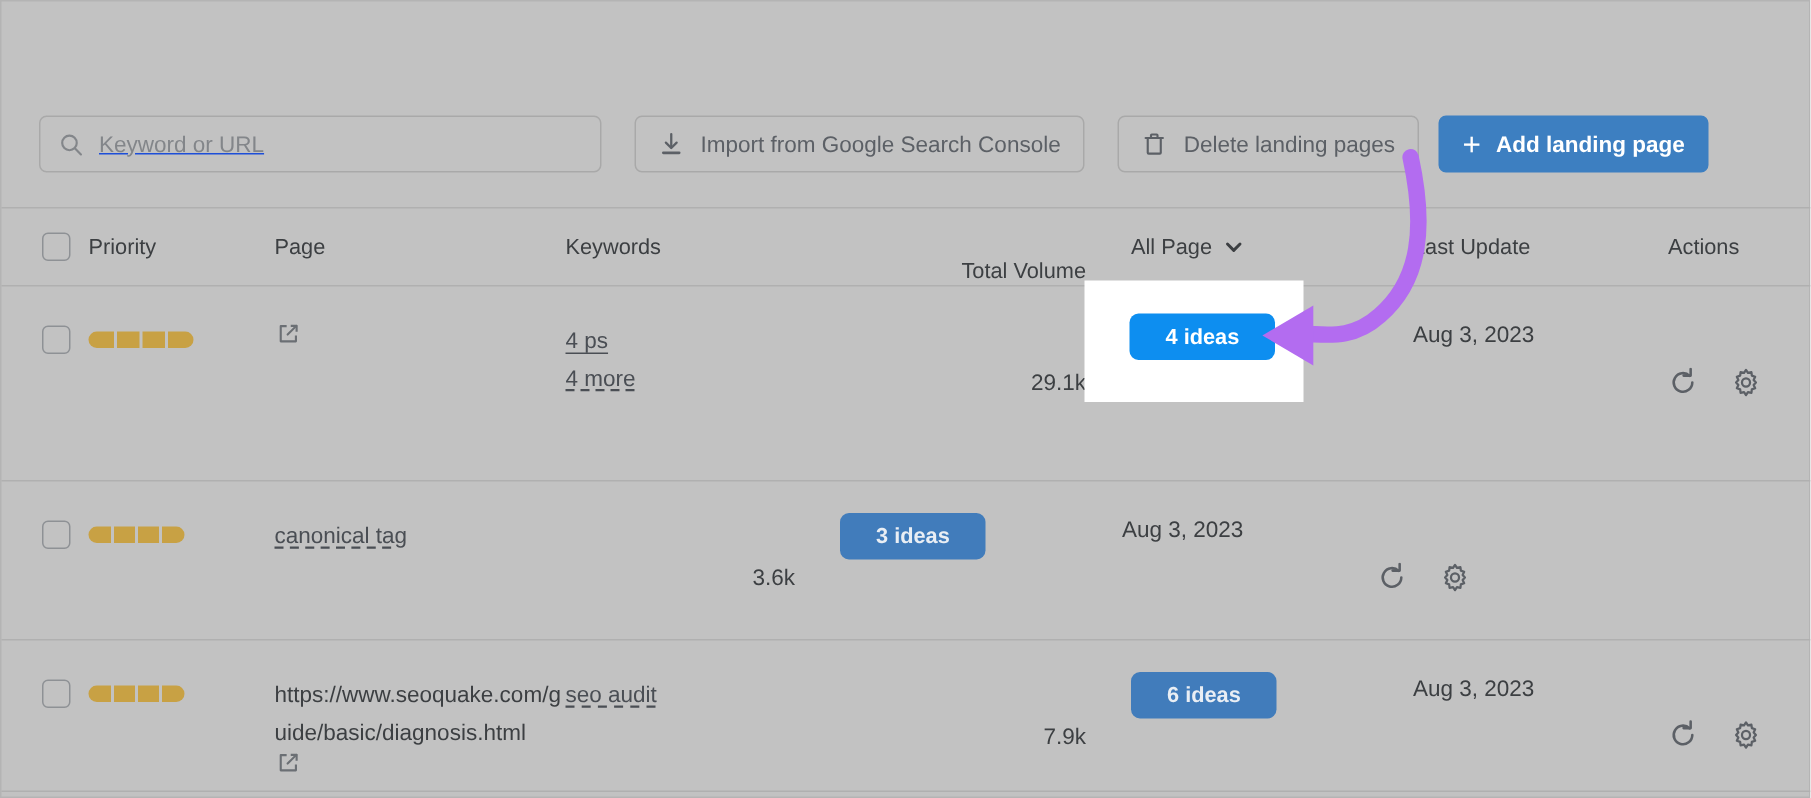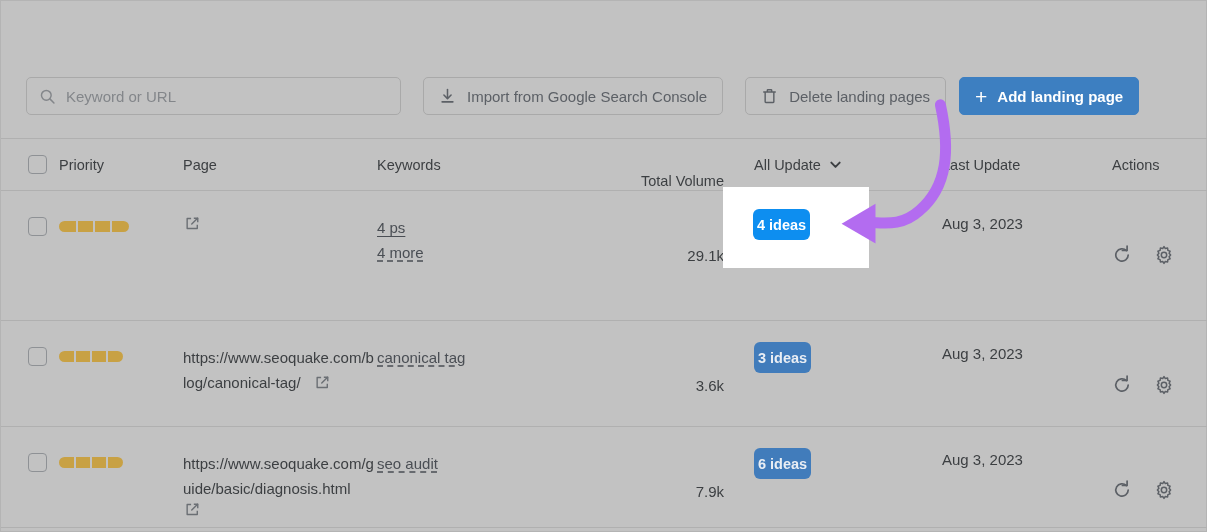--- a/index.html
+++ b/index.html
@@ -78,20 +78,21 @@
   }
   .search-input {
     border: none;
     outline: none;
     background: transparent;
     font-family: "Liberation Sans", sans-serif;
     font-size: 15px;
     color: #1d4ed8;
     width: 100%;
     padding: 0;
+    text-decoration: underline;
   }
   .search-input::placeholder { color: #83868a; opacity: 1; }
 
   .btn {
     height: 38px;
     border-radius: 5px;
     display: inline-flex;
     align-items: center;
     box-sizing: border-box;
     font-size: 15px;
@@ -219,21 +220,21 @@
     text-underline-offset: 3px;
   }
 
   .vol { color: #3c3f42; }
 
   .badge {
     display: inline-flex;
     align-items: center;
     justify-content: center;
     height: 31px;
-    padding: 0 4px;
+    padding: 0 24px;
     border-radius: 6px;
     background: #417cbb;
     color: #e9eef4;
     font-size: 14.5px;
     font-weight: bold;
     cursor: pointer;
     box-sizing: border-box;
   }
   .badge.highlight {
     background: #0d8ef0;
@@ -349,21 +350,21 @@
       <div class="thead">
         <div class="c-check">
           <span class="checkbox"></span>
         </div>
         <div class="c-prio">Priority</div>
         <div class="c-page">Page</div>
         <div class="c-kw">Keywords</div>
         <div class="c-vol">Total Volume</div>
         <div class="c-ideas">
           <span class="all-ideas">
-            <span>All Update</span>
+            <span>All Page</span>
             <svg class="chev" viewBox="0 0 14 14" fill="none" stroke="currentColor" stroke-width="2.1">
               <polyline points="2.5,5 7,9.6 11.5,5" stroke-linecap="round" stroke-linejoin="round"></polyline>
             </svg>
           </span>
         </div>
         <div class="c-upd">Last Update</div>
         <div class="c-act">Actions</div>
       </div>
 
       <div class="trow r1">
@@ -413,28 +414,20 @@
           <span class="checkbox"></span>
         </div>
         <div class="c-prio cell">
           <div class="prio-bar">
             <span class="prio-seg" style="width:15px"></span>
             <span class="prio-seg" style="width:14px"></span>
             <span class="prio-seg" style="width:14px"></span>
             <span class="prio-seg" style="width:15px"></span>
           </div>
         </div>
-        <div class="c-page cell">
-          <span class="page-url">https://www.seoquake.com/blog/canonical-tag/</span>
-          <svg class="ext-icon" viewBox="0 0 16 16" fill="none" stroke="currentColor" stroke-width="1.5">
-            <polyline points="6.5,2.6 2.3,2.6 2.3,13.4 13.1,13.4 13.1,9.2" stroke-linejoin="round"></polyline>
-            <line x1="7.2" y1="8.6" x2="13.4" y2="2.4" stroke-linecap="round"></line>
-            <polyline points="9.4,2.4 13.6,2.4 13.6,6.6" stroke-linejoin="round"></polyline>
-          </svg>
-        </div>
         <div class="c-kw cell">
           <span class="kw-link dashed">canonical tag</span>
         </div>
         <div class="c-vol cell vol">3.6k</div>
         <div class="c-ideas cell">
           <span class="badge">3 ideas</span>
         </div>
         <div class="c-upd cell upd">Aug 3, 2023</div>
         <div class="c-act cell">
           <div class="actions">

